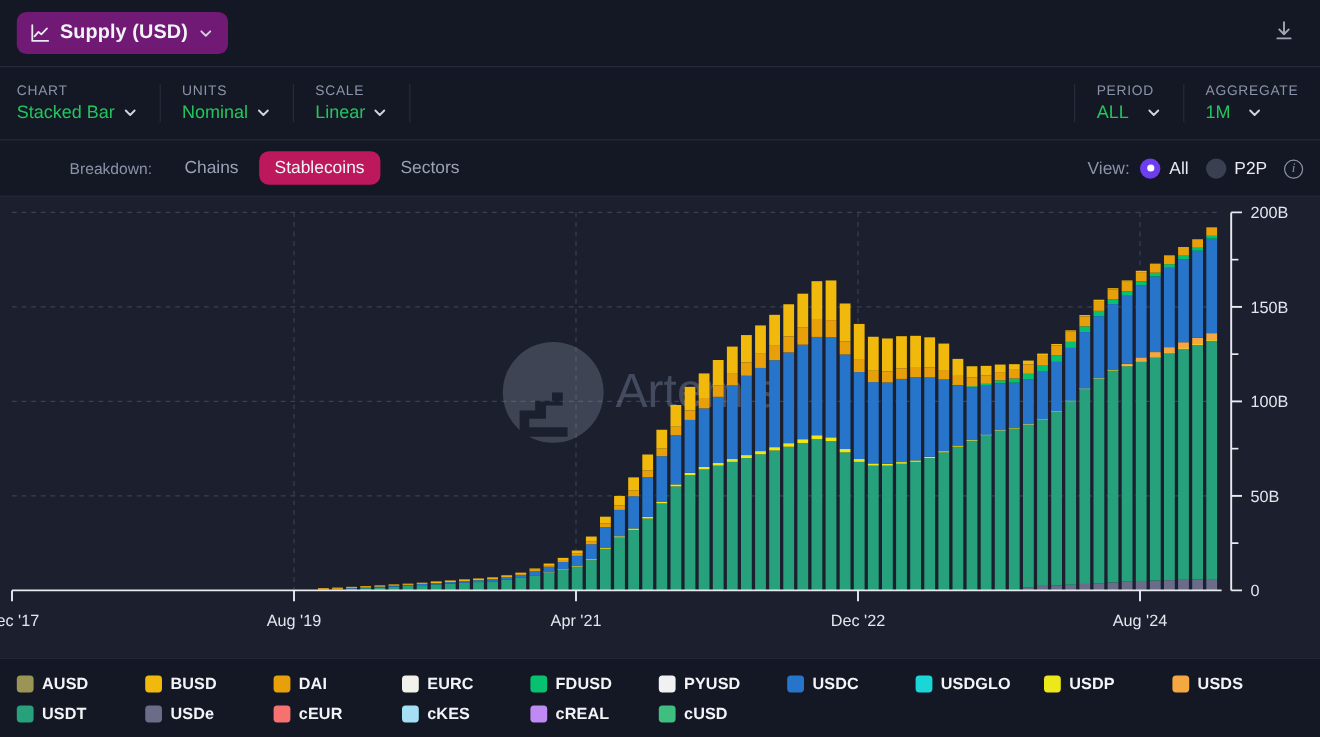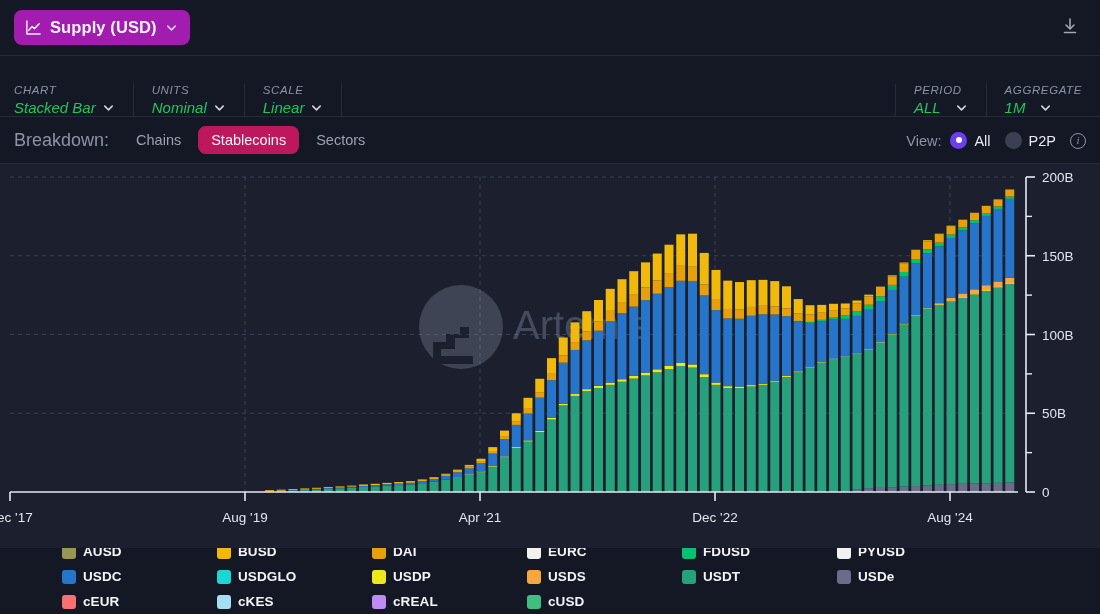--- a/index.html
+++ b/index.html
@@ -12,52 +12,52 @@
   }
   .app { width:1100px; height:614px; position:relative; display:flex; flex-direction:column; }
 
   
   .topbar {
     height:55px; display:flex; align-items:center;
     padding:0 14px; position:relative; flex:0 0 55px;
   }
   .selector {
     display:flex; align-items:center; gap:8px;
-    background:#a21caf; border-radius:8px;
+    background:#701a75; border-radius:8px;
     padding:8px 12px 8px 11px;
     cursor:pointer;
     justify-content:center;
   }
   .selector .title { font-size:16.5px; font-weight:bold; color:#f2f4f8; letter-spacing:.1px;}
   .ico { display:inline-flex; align-items:center; justify-content:center; }
   .chev { width:13px; height:13px; color:#cfd3de; }
   .dl-btn { position:absolute; right:20px; top:50%; transform:translateY(-50%); cursor:pointer; opacity:.85;}
 
   
   .controls {
-    height:62px; flex:0 0 62px; display:flex; align-items:flex-end;
-    border-top:1px solid #262b39; border-bottom:1px solid #262b39;font-style:italic;
+    height:62px; flex:0 0 62px; display:flex; align-items:center;
+    border-top:1px solid #262b39; border-bottom:1px solid #262b39;
   }
   .ctl {
     display:flex; flex-direction:column; justify-content:center;
     padding:0 18px; border-right:1px solid #262b39; cursor:pointer; min-width:0;
   }
   .ctl:first-child { padding-left:14px; }
   .ctl .lbl { font-size:11.5px; color:#8b93a7; letter-spacing:.6px; margin-bottom:3px;}
   .ctl .val { font-size:15px; color:#22c55e; display:flex; align-items:center; gap:6px; }
   .spacer { flex:1 1 auto; }
   .ctl.right { border-right:none; border-left:1px solid #262b39; }
   .ctl.right .val { gap:14px; }
 
   
   .breakdown {
     height:47px; flex:0 0 47px; display:flex; align-items:center;
     padding:0 14px; border-bottom:1px solid #262b39; position:relative;
   }
-  .bd-label { font-size:18px; color:#8b93a7; margin-right:14px; }
+  .bd-label { font-size:13px; color:#8b93a7; margin-right:14px;margin-left:44px; }
   .pill {
     font-size:14.5px; color:#9aa2b4; padding:6px 13px; border-radius:8px;
     cursor:pointer; margin-right:4px;
   }
   .pill.active { background:#be185d; color:#f2f4f8; }
   .view-grp { margin-left:auto; display:flex; align-items:flex-end; gap:7px; font-size:14.5px; }
   .view-lbl { color:#8b93a7; margin-right:2px; }
   .radio { width:17px; height:17px; border-radius:50%; background:#3a4052; display:inline-block; position:relative; cursor:pointer; flex:0 0 17px;}
   .radio.on { background:#6d3df0; }
   .radio.on::after { content:""; position:absolute; left:50%; top:50%; width:6px;height:6px;border-radius:50%;background:#fff;transform:translate(-50%,-50%);}
@@ -67,21 +67,21 @@
   
   .chartwrap { position:relative; flex:1 1 auto; }
   #plot { position:absolute; left:0; top:0; }
 
   
   .legend {
     flex:0 0 66px; border-top:1px solid #262b39;
     padding:8px 14px 0 14px;
     display:flex; flex-wrap:wrap; align-content:flex-start;
   }
-  .lg-item { width:107px; display:flex; align-items:center; gap:7px; height:25px; cursor:pointer;margin-left:48px; }
+  .lg-item { width:107px; display:flex; align-items:center; gap:7px; height:25px; cursor:pointer; }
   .sw { width:14px; height:14px; border-radius:3px; flex:0 0 14px; }
   .lg-txt { font-size:13.5px; color:#f2f4f8; font-weight:bold; letter-spacing:.1px;}
 </style>
 </head>
 <body>
 
 <div class="app">
 
   <div class="topbar">
     <div class="selector">

